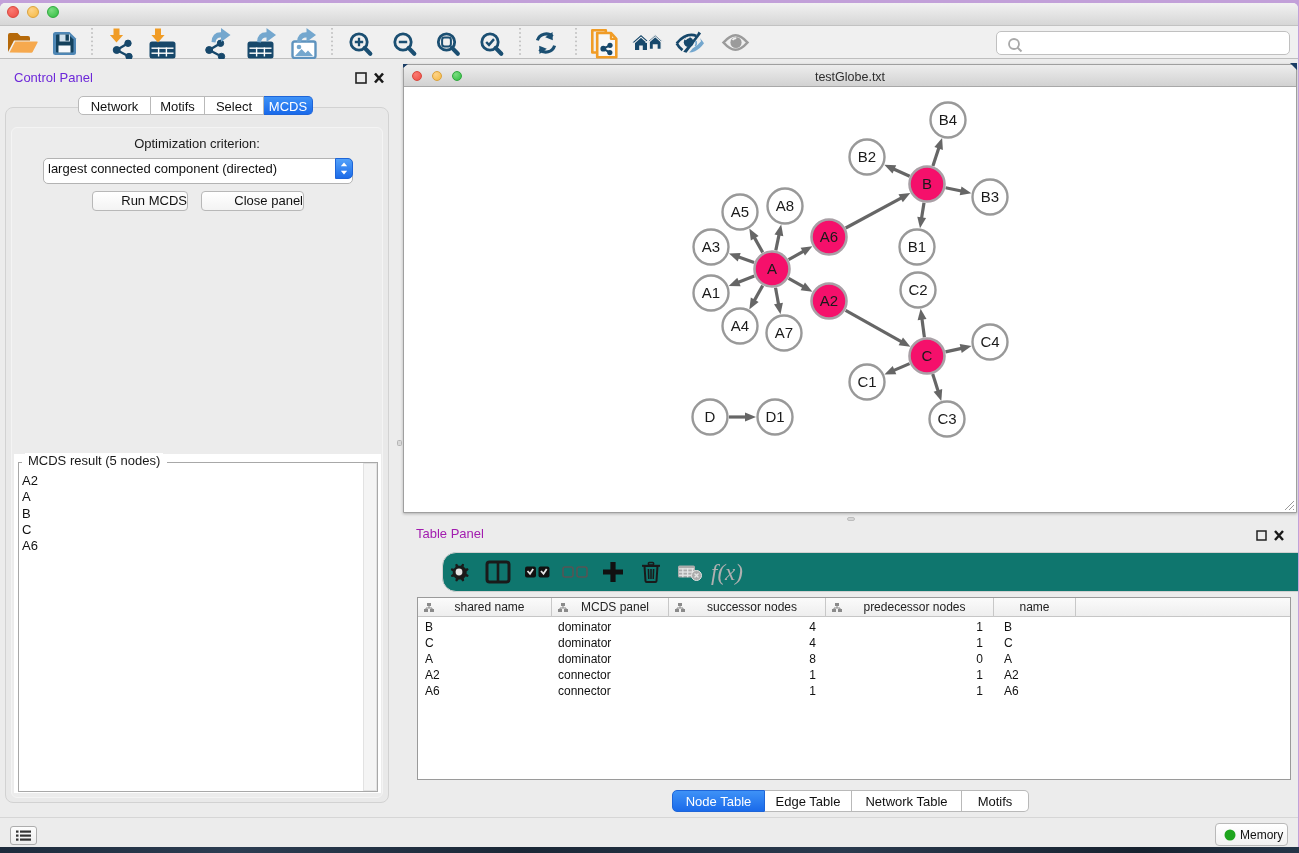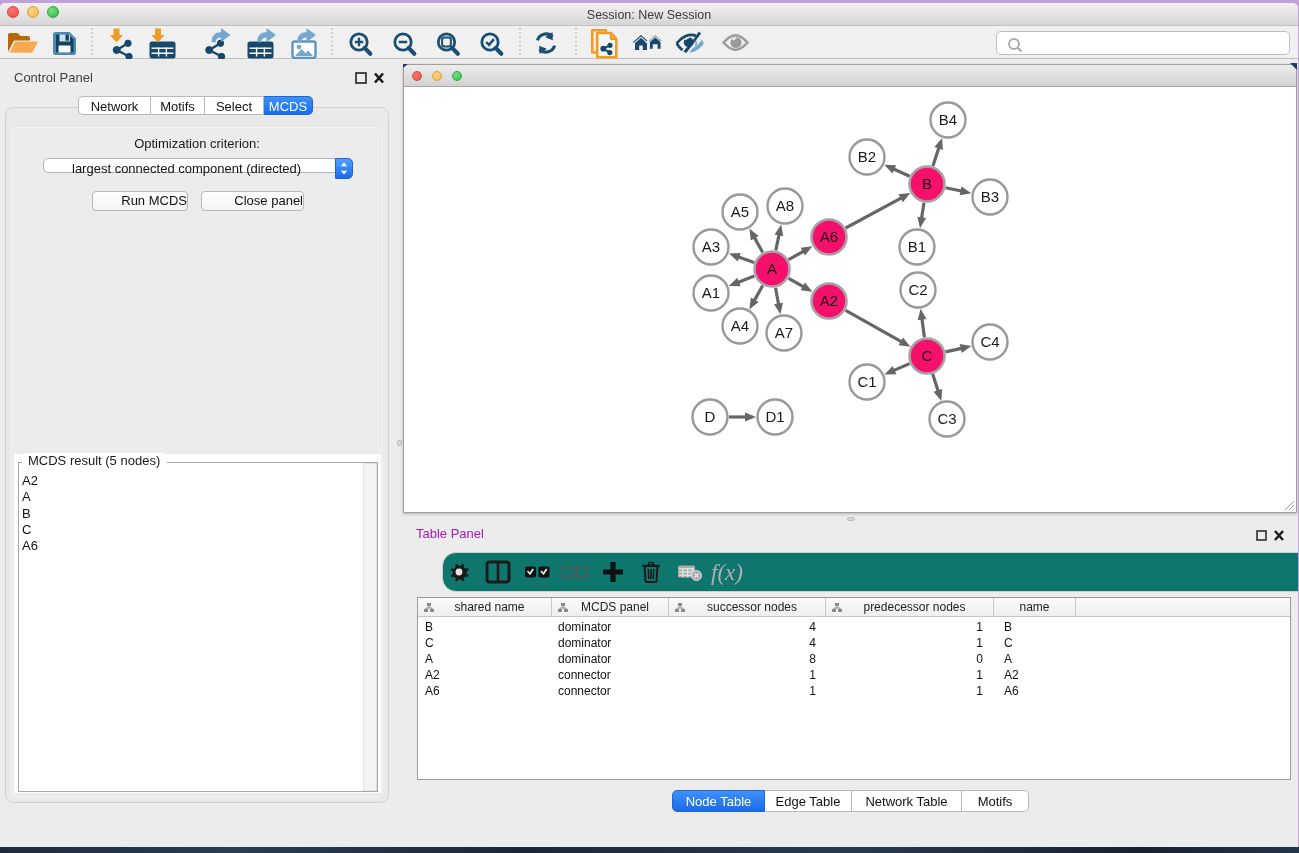--- a/index.html
+++ b/index.html
@@ -3,31 +3,31 @@
 *{margin:0;padding:0;box-sizing:border-box}
 html,body{width:1299px;height:853px;font-family:"Liberation Sans",sans-serif;overflow:hidden}
 body{position:relative;background:#c2a0d9}
 #win{position:absolute;left:0;top:3px;width:1298px;height:844px;background:#ececec;border-radius:5px 5px 0 0;overflow:hidden}
 #titlebar{position:absolute;left:0;top:0;width:100%;height:23px;background:linear-gradient(#f2f2f2,#d6d6d6);border-bottom:1px solid #c2c2c2;border-radius:5px 5px 0 0}
 #titlebar .title{position:absolute;left:0;right:0;top:5px;text-align:center;font-size:12.5px;color:#3a3a3a}
 .tl{position:absolute;top:3px;width:12px;height:12px;border-radius:50%}
 #toolbar{position:absolute;left:0;top:23px;width:100%;height:33px;background:#f0f0f0;border-bottom:1px solid #bebebe}
 #search{position:absolute;left:996px;top:5px;width:294px;height:24px;background:#fff;border:1px solid #c0c0c0;border-radius:5px}
 
-#cp-title{position:absolute;left:14px;top:67px;font-size:13px;color:#404040}
+#cp-title{position:absolute;left:14px;top:67px;font-size:13px;color:#6d28d9}
 #cp-outer{position:absolute;left:5px;top:104px;width:384px;height:696px;background:#e9e9e9;border:1px solid #d2d2d2;border-radius:8px}
 #cp-inner{position:absolute;left:5px;top:19px;width:372px;height:671px;background:#ececec;border:1px solid #f4f4f4;border-radius:6px}
 .seg{position:absolute;display:flex;font-size:13px;line-height:17px;z-index:6}
 .seg>div{background:#fff;border:1px solid #b9b9b9;border-left:none;text-align:center;color:#111;padding-top:1px}
 .seg>div:first-child{border-left:1px solid #b9b9b9;border-radius:5px 0 0 5px}
 .seg>div:last-child{border-radius:0 5px 5px 0}
 .seg>div.on{background:linear-gradient(#3e92f7,#1a6aea);border-color:#1e65d8;color:#fff}
 #tabs1{left:78px;top:93px;height:19px}
 #opt-label{position:absolute;left:0;width:394px;top:133px;text-align:center;font-size:13px;color:#1a1a1a}
-#dd{position:absolute;left:43px;top:155px;width:310px;height:15px;background:#fff;border:1px solid #b3b3b3;border-radius:5px;font-size:13px;text-align:left;padding-left:28px;line-height:19px;color:#111}
+#dd{position:absolute;left:43px;top:155px;width:310px;height:26px;background:#fff;border:1px solid #b3b3b3;border-radius:5px;font-size:13px;text-align:left;padding-left:4px;line-height:19px;color:#111}
 #dd .cap{position:absolute;right:-1px;top:-1px;width:18px;height:21px;border-radius:0 5px 5px 0;background:linear-gradient(#52a1fa,#1c6be8);border:1px solid #1e65d8}
 .btn{position:absolute;top:188px;height:20px;background:linear-gradient(#ffffff,#f3f3f3);border:1px solid #b8b8b8;border-radius:4px;font-size:13px;text-align:right;line-height:18px;color:#111}
 #groupbox-area{position:absolute;left:14px;top:451px;width:367px;height:339px;background:#fff}
 .gb-line{position:absolute;background:#a8a8a8}
 #gb-label{position:absolute;left:25px;top:450px;font-size:13px;color:#1a1a1a;background:#fff;padding:0 3px}
 #mcds-list{position:absolute;left:22px;top:470px;font-size:13px;line-height:16.3px;color:#111}
 #scrolltrack{position:absolute;left:349px;top:9px;width:14px;height:328px;background:#f4f4f4;border:1px solid #e2e2e2}
 
 #nw{position:absolute;left:403px;top:61px;width:894px;height:449px;background:#fff;border:1px solid #9f9f9f;border-radius:5px 5px 0 0;box-shadow:0 1px 3px rgba(0,0,0,.25)}
 #nw-tb{position:absolute;left:0;top:0;width:100%;height:22px;background:linear-gradient(#ededed,#d2d2d2);border-bottom:1px solid #a8a8a8;border-radius:5px 5px 0 0}
@@ -45,21 +45,20 @@
 #statusbar{position:absolute;left:0;top:814px;width:100%;height:30px;background:#ececec;border-top:1px solid #d6d6d6}
 #memory{position:absolute;right:10px;top:5px;width:73px;height:23px;background:linear-gradient(#ffffff,#f1f1f1);border:1px solid #b9b9b9;border-radius:4px;font-size:12px;color:#111}
 #listbtn{position:absolute;left:10px;top:8px;width:27px;height:19px;background:linear-gradient(#fdfdfd,#eeeeee);border:1px solid #adadad;border-radius:3px}
 #deskbottom{position:absolute;left:0;top:847px;width:1299px;height:6px;background:linear-gradient(90deg,#1d2b3c,#2c3d52 18%,#1a2736 40%,#2a3a4e 65%,#17222f 88%,#243548)}
 </style></head><body>
 <div id="win">
 <div id="titlebar">
  <div class="tl" style="left:7px;background:radial-gradient(circle at 35% 30%,#fa7a72,#ee4d44);border:1px solid #d8453c"></div>
  <div class="tl" style="left:26.5px;background:radial-gradient(circle at 35% 30%,#fdd388,#f5b943);border:1px solid #dba13a"></div>
  <div class="tl" style="left:46.5px;background:radial-gradient(circle at 35% 30%,#7bdc81,#2fbd3f);border:1px solid #2ea83d"></div>
- <div class="title">Session: New Session</div>
 </div>
 <div id="toolbar">
 <svg width="990" height="33" viewBox="0 0 990 33" style="position:absolute;left:0;top:0">
 <defs>
 <g id="share">
             <circle cx="3.2" cy="9.5" r="3.5"></circle>
             <circle cx="14.5" cy="2.8" r="3.2"></circle>
             <circle cx="15.5" cy="16" r="3.2"></circle>
             <path d="M3.2,9.5 L14.5,2.8 M3.2,9.5 L15.5,16" stroke-width="2.4" fill="none"></path>
           </g>
@@ -231,20 +230,21 @@
  <div class="gb-line" style="left:363px;top:8px;width:1px;height:330px"></div>
  <div id="scrolltrack"></div>
 </div>
 <div id="gb-label">MCDS result (5 nodes)</div>
 <div id="mcds-list">A2<br>A<br>B<br>C<br>A6</div>
 <div id="nw">
  <div id="nw-tb">
   <div class="tl" style="left:8px;top:6px;width:10px;height:10px;background:radial-gradient(circle at 35% 30%,#fa7a72,#ee4d44);border:1px solid #d8453c"></div>
   <div class="tl" style="left:28px;top:6px;width:10px;height:10px;background:radial-gradient(circle at 35% 30%,#fdd388,#f5b943);border:1px solid #dba13a"></div>
   <div class="tl" style="left:48px;top:6px;width:10px;height:10px;background:radial-gradient(circle at 35% 30%,#7bdc81,#2fbd3f);border:1px solid #2ea83d"></div>
+  <div class="title">testGlobe.txt</div>
  </div>
  <svg width="892" height="425" viewBox="404 87 892 425" style="position:absolute;left:0;top:22px">
 <g stroke="#666666" stroke-width="3.2">
 <line x1="754.3" y1="276.0" x2="737.1" y2="282.7"></line>
 <line x1="754.1" y1="262.6" x2="737.3" y2="256.5"></line>
 <line x1="762.7" y1="285.6" x2="753.7" y2="301.6"></line>
 <line x1="762.7" y1="252.4" x2="753.7" y2="236.4"></line>
 <line x1="775.5" y1="287.7" x2="778.8" y2="305.5"></line>
 <line x1="775.8" y1="250.4" x2="779.3" y2="233.4"></line>
 <line x1="788.6" y1="259.7" x2="804.6" y2="250.7"></line>
@@ -446,14 +446,32 @@
 <div class="td" style="left:251px;top:85px;width:147px;text-align:right">1</div>
 <div class="td" style="left:408px;top:85px;width:157px;text-align:right">1</div>
 <div class="td" style="left:586px;top:85px;width:70px">A6</div>
 </div>
 <div class="seg" id="tabs2">
  <div class="on" style="width:93px">Node Table</div>
  <div style="width:87px">Edge Table</div>
  <div style="width:110px">Network Table</div>
  <div style="width:67px">Motifs</div>
 </div>
+<div id="statusbar">
+ <div id="listbtn"><svg width="25" height="17">
+          <g fill="#333">
+            <rect x="5" y="3.5" width="2.5" height="2.2"></rect>
+            <rect x="9" y="3.5" width="11" height="2.2"></rect>
+            <rect x="5" y="7.5" width="2.5" height="2.2"></rect>
+            <rect x="9" y="7.5" width="11" height="2.2"></rect>
+            <rect x="5" y="11.5" width="2.5" height="2.2"></rect>
+            <rect x="9" y="11.5" width="11" height="2.2"></rect>
+          </g>
+        </svg></div>
+ <div id="memory">
+        <svg width="12" height="12" style="position:absolute;left:8px;top:5px">
+          <circle cx="6" cy="6" r="5.5" fill="#1ea51e"></circle>
+        </svg>
+        <span style="position:absolute;left:24px;top:4px">Memory</span>
+      </div>
+</div>
 </div>
 <div id="deskbottom"></div>
 
 </body></html>

